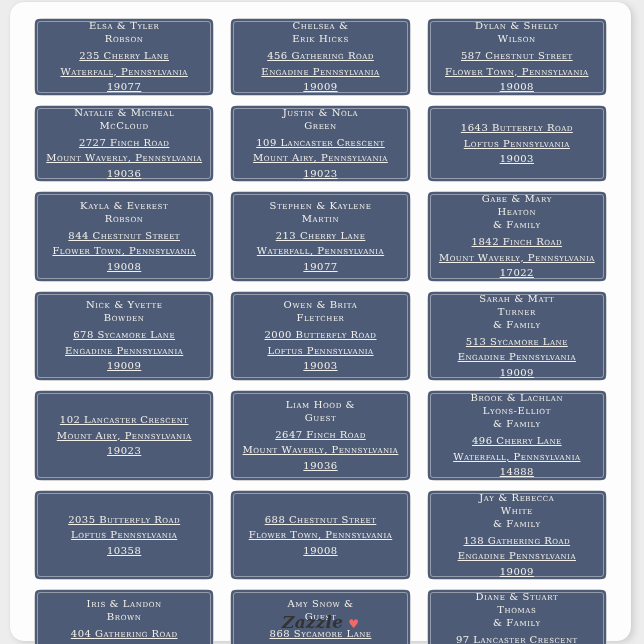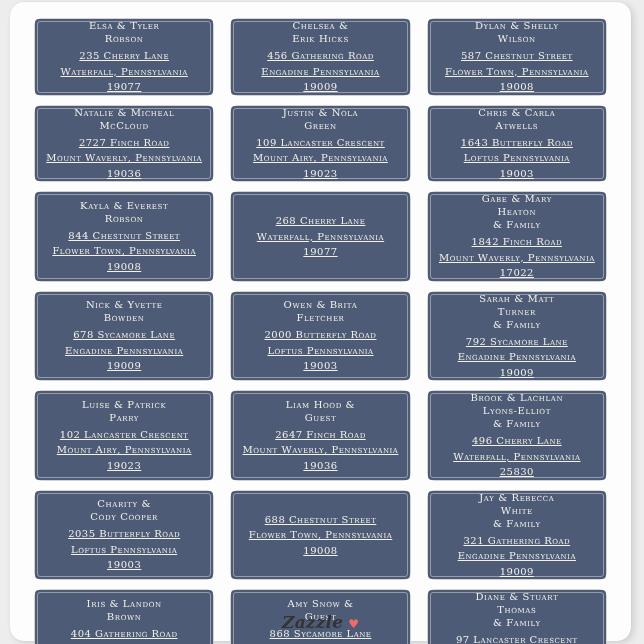--- a/index.html
+++ b/index.html
@@ -146,41 +146,41 @@
           <div class="names">Justin &amp; Nola
 Green</div>
           <div class="address">109 Lancaster Crescent
 Mount Airy, Pennsylvania
 19023</div>
         </div>
       </div>
 
       <div class="label">
         <div class="navy">
-          <div class="names">Chris &amp; Carla
-Atwells</div>
           <div class="address">1643 Butterfly Road
 Loftus Pennsylvania
 19003</div>
         </div>
       </div>
 
       <div class="label">
         <div class="navy">
           <div class="names">Kayla &amp; Everest
 Robson</div>
           <div class="address">844 Chestnut Street
 Flower Town, Pennsylvania
 19008</div>
         </div>
       </div>
 
       <div class="label">
         <div class="navy">
-          <div class="address">268 Cherry Lane
+          <div class="names">Stephen &amp; Kaylene
+Martin</div>
+          <div class="address">213 Cherry Lane
 Waterfall, Pennsylvania
 19077</div>
         </div>
       </div>
 
       <div class="label">
         <div class="navy">
           <div class="names">Gabe &amp; Mary
 Heaton
 &amp; Family</div>
@@ -208,30 +208,28 @@
 Loftus Pennsylvania
 19003</div>
         </div>
       </div>
 
       <div class="label">
         <div class="navy">
           <div class="names">Sarah &amp; Matt
 Turner
 &amp; Family</div>
-          <div class="address">792 Sycamore Lane
-Engadine Pennsylvania
-19009</div>
-        </div>
-      </div>
-
-      <div class="label">
-        <div class="navy">
-          <div class="names">Luise &amp; Patrick
-Parry</div>
+          <div class="address">513 Sycamore Lane
+Engadine Pennsylvania
+19009</div>
+        </div>
+      </div>
+
+      <div class="label">
+        <div class="navy">
           <div class="address">102 Lancaster Crescent
 Mount Airy, Pennsylvania
 19023</div>
         </div>
       </div>
 
       <div class="label">
         <div class="navy">
           <div class="names">Liam Hood &amp;
 Guest</div>
@@ -241,48 +239,46 @@
         </div>
       </div>
 
       <div class="label">
         <div class="navy">
           <div class="names">Brook &amp; Lachlan
 Lyons-Elliot
 &amp; Family</div>
           <div class="address">496 Cherry Lane
 Waterfall, Pennsylvania
-25830</div>
-        </div>
-      </div>
-
-      <div class="label">
-        <div class="navy">
-          <div class="names">Charity &amp;
-Cody Cooper</div>
+14888</div>
+        </div>
+      </div>
+
+      <div class="label">
+        <div class="navy">
           <div class="address">2035 Butterfly Road
 Loftus Pennsylvania
-19003</div>
+10358</div>
         </div>
       </div>
 
       <div class="label">
         <div class="navy">
           <div class="address">688 Chestnut Street
 Flower Town, Pennsylvania
 19008</div>
         </div>
       </div>
 
       <div class="label">
         <div class="navy">
           <div class="names">Jay &amp; Rebecca
 White
 &amp; Family</div>
-          <div class="address">321 Gathering Road
+          <div class="address">138 Gathering Road
 Engadine Pennsylvania
 19009</div>
         </div>
       </div>
 
       <div class="label">
         <div class="navy">
           <div class="names">Iris &amp; Landon
 Brown</div>
           <div class="address">404 Gathering Road

